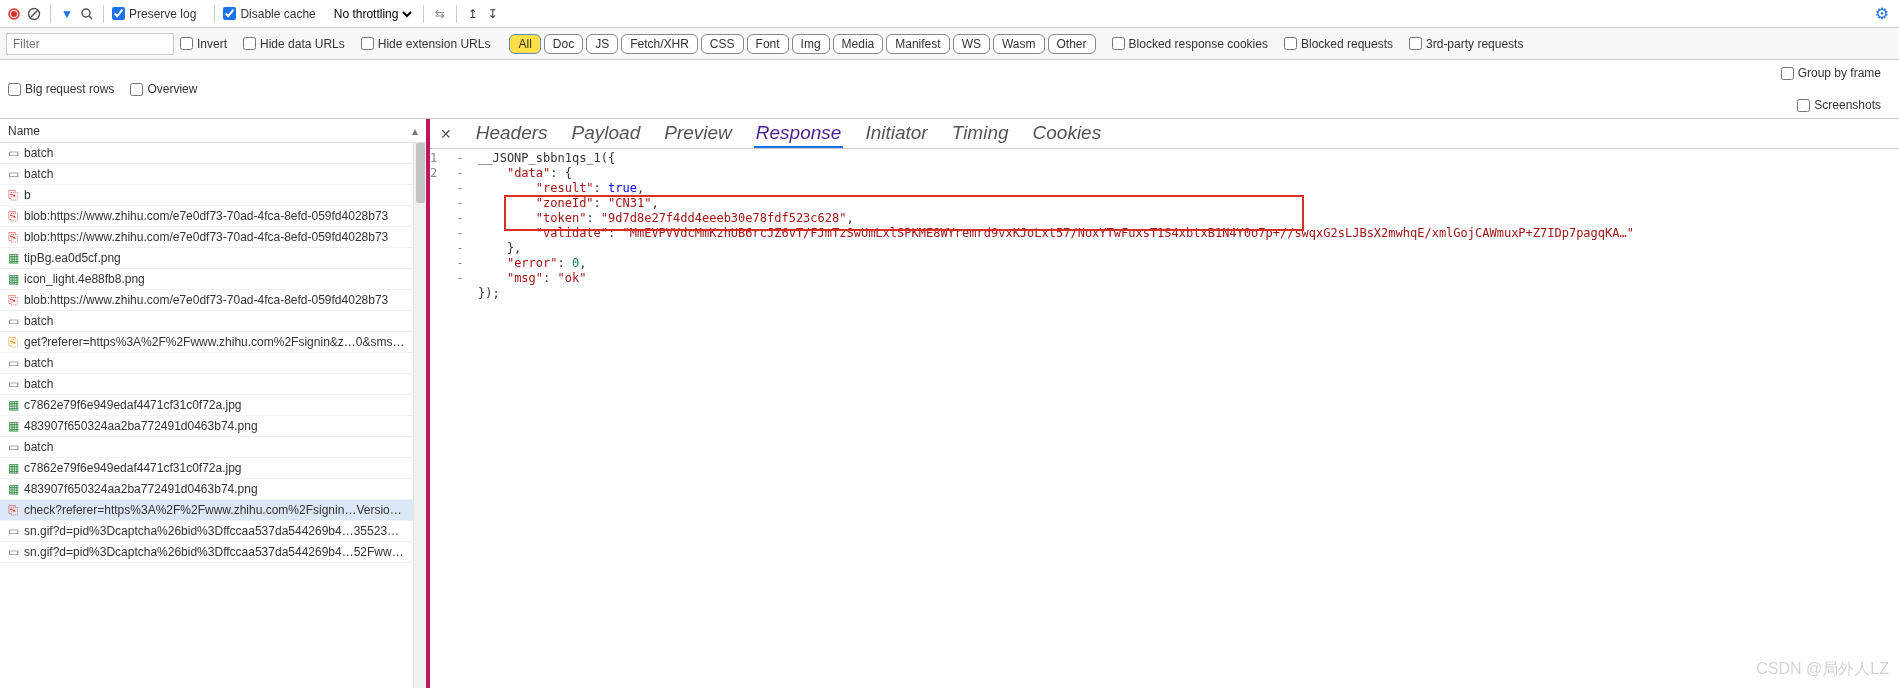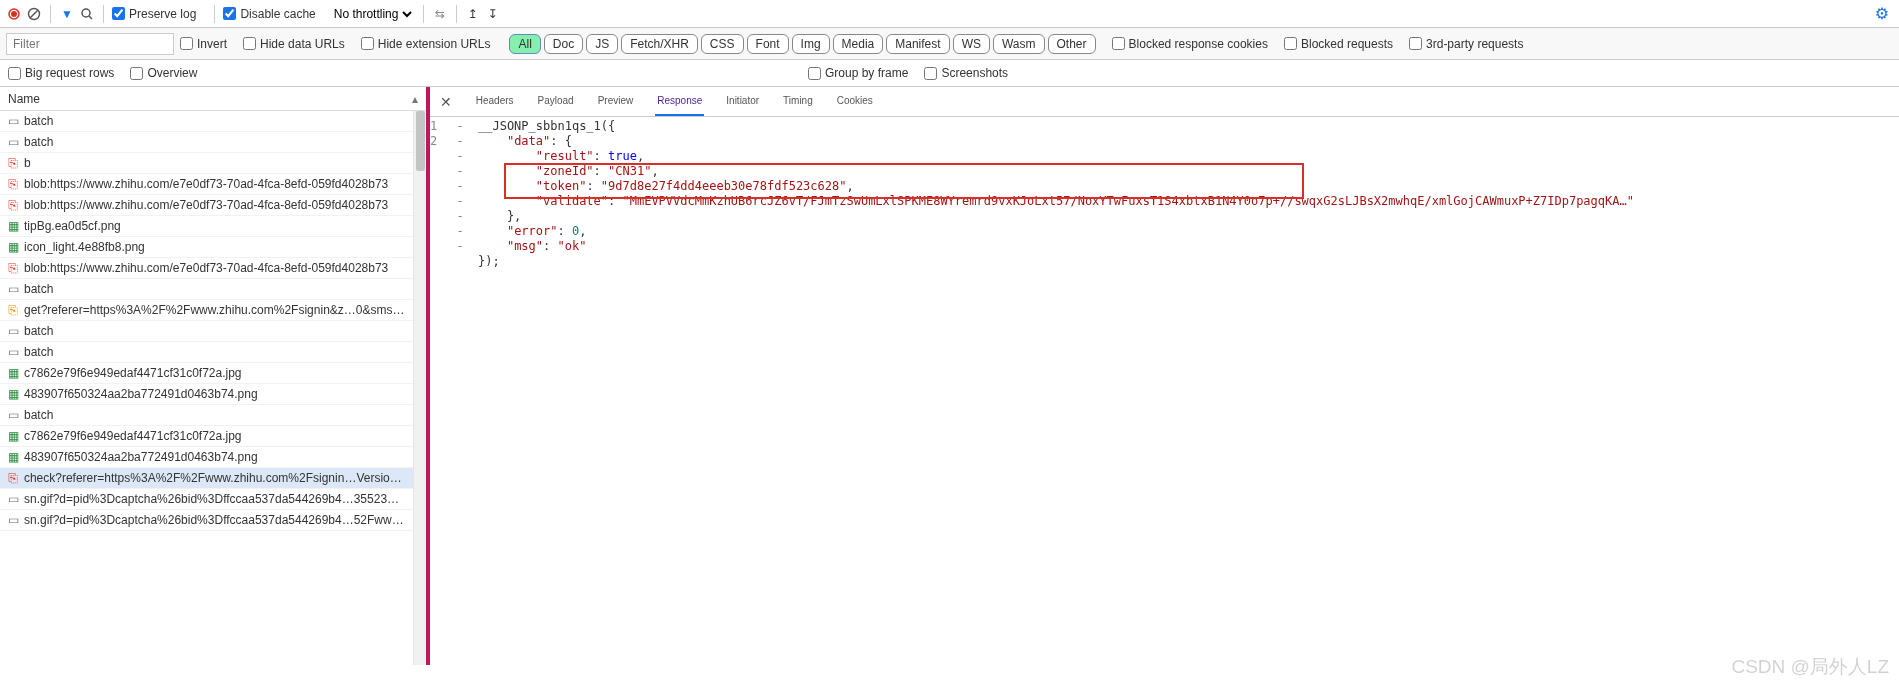--- a/index.html
+++ b/index.html
@@ -12,60 +12,60 @@
   .chk { display: flex; align-items: center; gap: 4px; cursor: pointer; margin-right: 10px; }
   .chk input { accent-color: #1a73e8; width: 13px; height: 13px; }
   .sel { border: none; background: transparent; font-size: 12px; cursor: pointer; }
   .gear-right { margin-left: auto; font-size: 16px; color: #1a73e8; cursor: pointer; padding-right: 4px;}
 
   
   .filterbar { display: flex; align-items: center; height: 32px; border-bottom: 1px solid #ccc; padding: 0 6px; gap: 6px; background: #f8f8f8; }
   .filterbar input[type=text] { width: 168px; height: 22px; border: 1px solid #ccc; padding: 0 6px; font-size: 12px; background: #fff; }
   .chips { display: flex; gap: 0; }
   .chip { border: 1px solid #888; padding: 2px 8px; font-size: 12px; cursor: pointer; background: #fff; border-radius: 6px; margin-left: 3px;}
-  .chip.active { background: #86efac; border-color: #5f8bc8; }
+  .chip.active { background: #fde047; border-color: #5f8bc8; }
   
   
   .optsrow { display: flex; border-bottom: 1px solid #ccc; }
   .opts-col { flex: 0 0 800px; padding: 6px 8px; display:flex; flex-direction:row; gap:6px;}
-  .opts-col2 { flex: 1; padding: 6px 8px; display:flex; flex-direction:row; gap:6px;align-items:flex-end;}
+  .opts-col2 { flex: 1; padding: 6px 8px; display:flex; flex-direction:column; gap:18px;align-items:flex-end;}
 
   
   .main { display: flex; height: 578px; }
   .left { width: 430px; border-right: 4px solid #be185d; display: flex; flex-direction: column; }
   .left-head { display: flex; align-items: center; height: 24px; border-bottom: 1px solid #ddd; padding: 0 8px; font-size: 12px; color: #333; }
   .left-list { flex: 1; overflow: hidden;}
   .row { display: flex; align-items: center; height: 21px; padding: 0 8px; border-bottom: 1px solid #f2f2f2; gap: 6px; font-size: 12px; color: #333; white-space: nowrap; overflow: hidden; text-overflow: ellipsis;}
   .row.sel { background: #dce8f7; }
   .row .ric { width: 10px; display: inline-block; text-align: center; }
   .ric-doc { color: #666; }
   .ric-js  { color: #e08a00; }
   .ric-js-bad { color: #d93025; }
   .ric-img { color: #2b8a3e; }
   .scroll-stub { width: 13px; background: #f1f1f1; border-left: 1px solid #e4e4e4; display:flex; align-items:flex-start; justify-content:center;}
   .scroll-stub .thumb { width: 9px; height: 60px; background: #c4c4c4; margin-top: 0; border-radius: 2px;}
   .left-wrap { display:flex; flex:1; overflow:hidden;}
 
   .right { flex: 1; display: flex; flex-direction: column; }
   .tabs { display: flex; align-items: center; height: 30px; border-bottom: 1px solid #ccc; gap: 16px; padding: 0 10px;}
   .tabs .close { cursor: pointer; font-size: 14px; color: #555; margin-right: 6px;}
-  .tab { font-size: 10px; color: #555; cursor: pointer; padding: 0 2px; height: 100%; display: flex; align-items: center; border-bottom: 2px solid transparent;}
+  .tab { font-size: 19px; color: #555; cursor: pointer; padding: 0 2px; height: 100%; display: flex; align-items: center; border-bottom: 2px solid transparent; font-style: italic;}
   .tab.active { color: #4c1d95; border-bottom: 2px solid #1a73e8; }
 
   .codewrap { display: flex; flex: 1; font-family: Consolas, monospace; font-size: 12px; line-height: 15px; overflow: hidden; background: #fff; position: relative;}
   .gut1 { width: 24px; text-align: left; color: #888; padding: 2px 4px 0 0; }
   .gut2 { width: 14px; text-align: center; color: #888; padding: 2px 2px 0 0; }
   .code { flex: 1; padding: 2px 0 0 10px; white-space: pre; position: relative;}
   .k-key { color: #a31515; }
   .k-str { color: #a31515; }
   .k-bool { color: #0000ff; }
   .k-num { color: #098658; }
   .hl-red { position: absolute; border: 2px solid #d93025; pointer-events: none; }
   
-  .watermark { position: fixed; right: 10px; bottom: 8px; font-size: 19px; color: rgba(0,0,0,0.18); pointer-events: none;}
+  .watermark { position: fixed; right: 10px; bottom: 8px; font-size: 16px; color: rgba(0,0,0,0.18); pointer-events: none;}
 </style>
 </head>
 <body>
 
 <div class="toolbar">
   <span class="tb-ic">
       <svg width="14" height="14">
         <circle cx="7" cy="7" r="5" fill="none" stroke="#d93025" stroke-width="1.5"></circle>
         <circle cx="7" cy="7" r="3" fill="#d93025"></circle>
       </svg>

